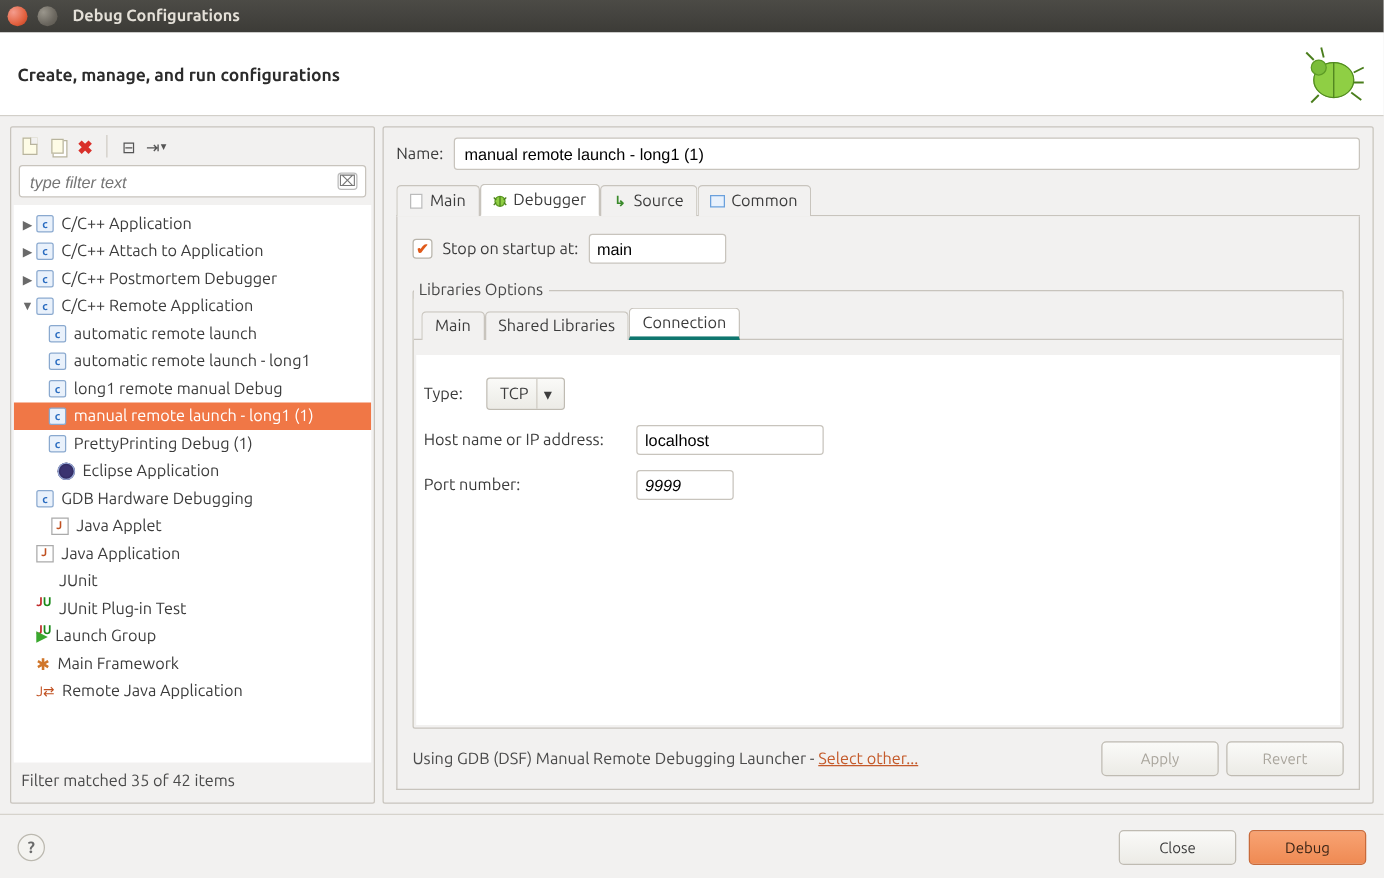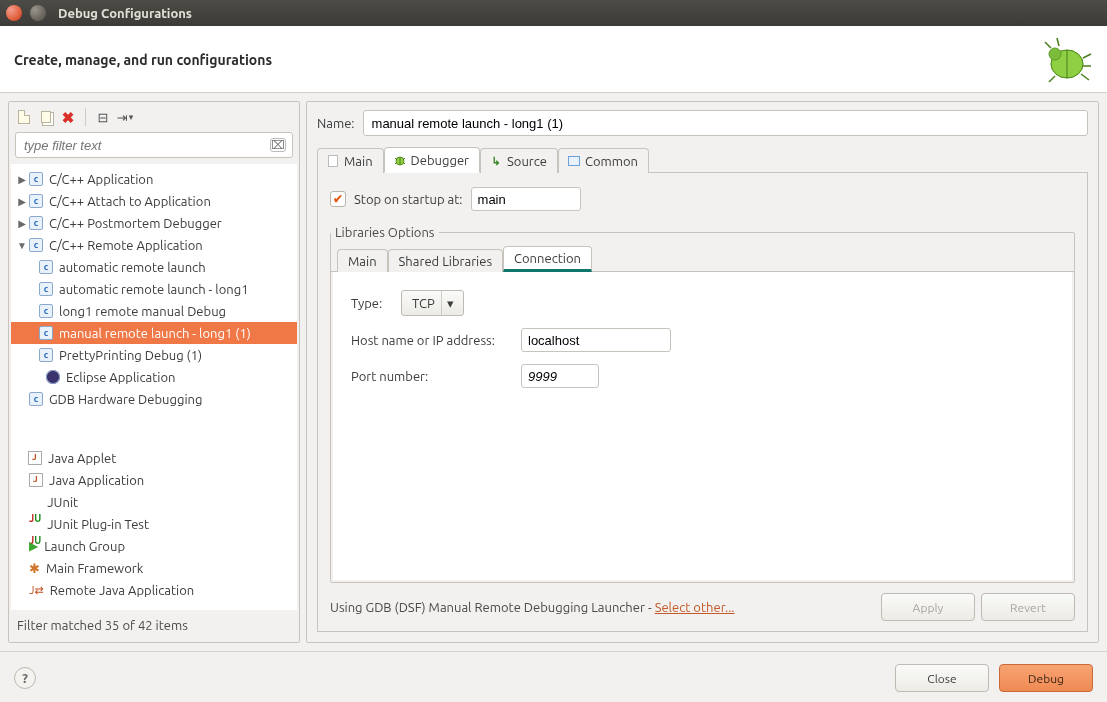--- a/index.html
+++ b/index.html
@@ -195,22 +195,22 @@
     background:#f2f1f0;
     border-top-left-radius:4px; border-top-right-radius:4px;
     position:relative; top:1px;
     cursor:pointer;
     font-size:13px;
   }
   .subtab.active { background:#fff; border-bottom:3px solid #0f766e; z-index:2;}
   .subtab-content {
     background:#fff;
     flex:1;
-    padding: 18px 18px;
-    margin:0 2px 2px 2px;
+    padding: 18px 6px;
+    margin:12px 2px 2px 2px;
   }
   .form-row { display:flex; align-items:center; gap:10px; margin-bottom:12px;}
   .form-row label { width:160px; }
   .form-row.short label { width:40px;}
   .text-input { height:24px; border:1px solid #c8c4bd; background:#fff; border-radius:3px; padding:0 6px; font-size:13px;}
   .select-box {
     display:inline-flex; align-items:center;
     height:26px; border:1px solid #bfbbb2; border-radius:3px;
     background: linear-gradient(#fafaf8,#ecebe6);
     padding: 0 4px 0 10px; gap:6px;
@@ -342,21 +342,21 @@
         <div class="tree-row" style="padding-left: 21px;">
           <span class="expander blank">▶</span>
           <span class="eclipse-icon"></span>
           <span>Eclipse Application</span>
         </div>
         <div class="tree-row" style="padding-left: 4px;">
           <span class="expander blank">▶</span>
           <span class="cfg-icon">c</span>
           <span>GDB Hardware Debugging</span>
         </div>
-        <div class="tree-row" style="padding-left: 3px; margin-top: 37px;">
+        <div class="tree-row" style="padding-left: 16px;">
           <span class="expander blank">▶</span>
           <span class="java-icon"></span>
           <span>Java Applet</span>
         </div>
         <div class="tree-row" style="padding-left: 4px;">
           <span class="expander blank">▶</span>
           <span class="java-icon"></span>
           <span>Java Application</span>
         </div>
         <div class="tree-row" style="padding-left: 4px;">

